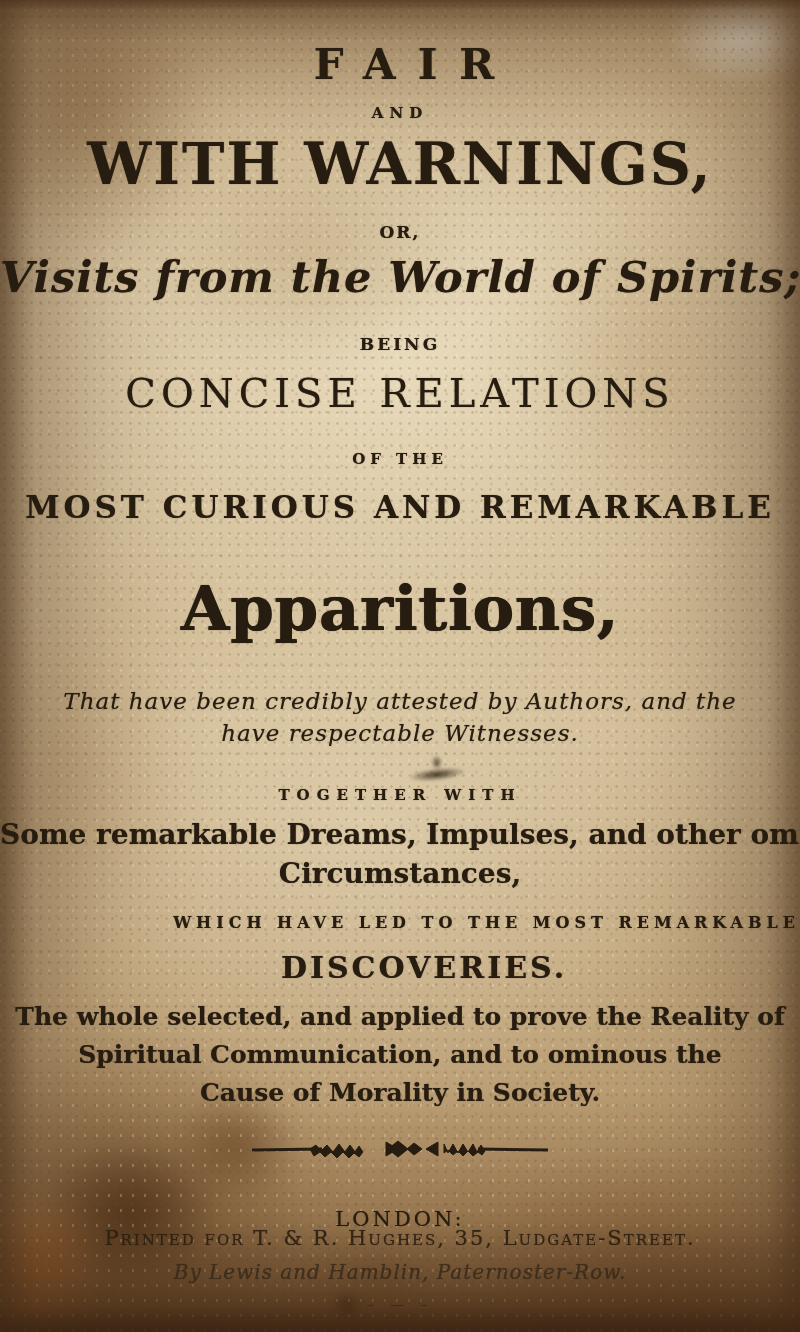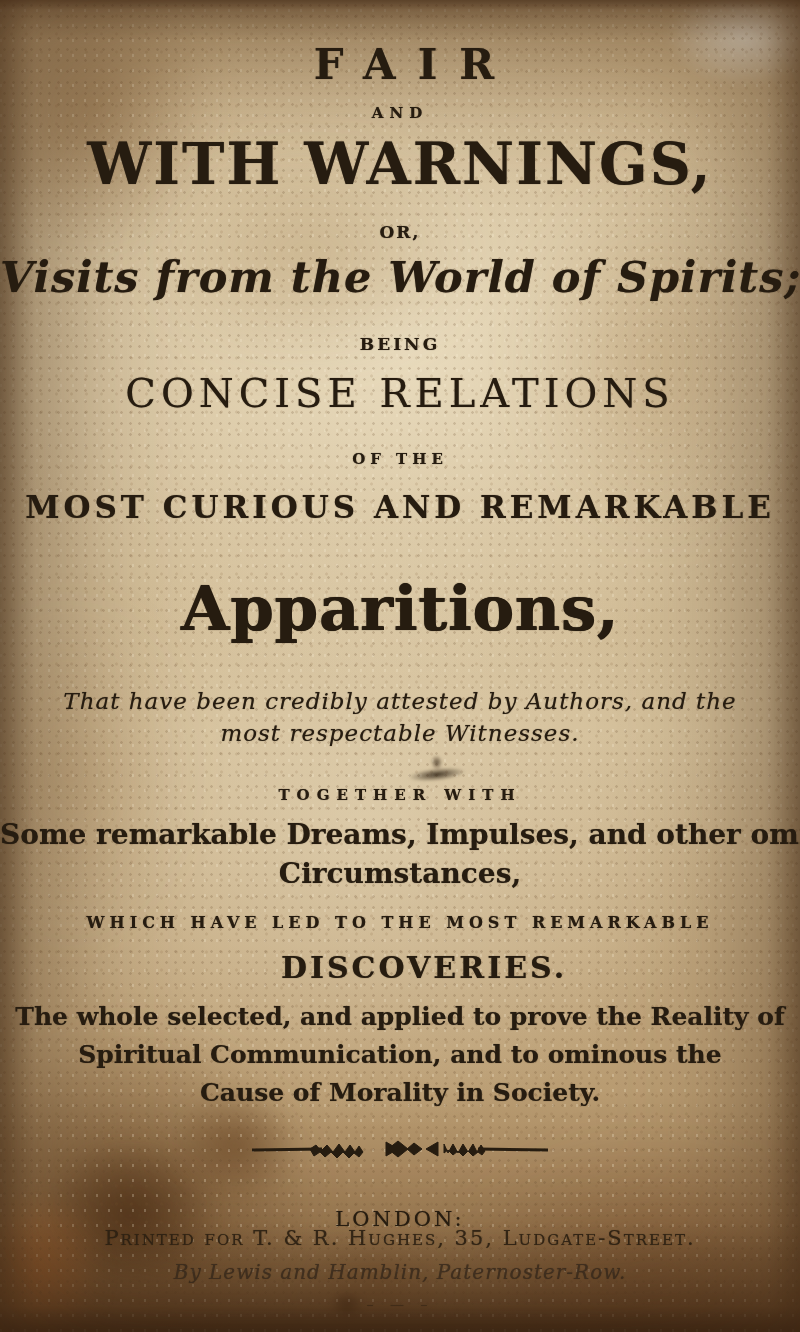--- a/index.html
+++ b/index.html
@@ -68,21 +68,21 @@
   .l-attest1    {top:688px; font-size:23px; font-style:italic; letter-spacing:1px;}
   .l-attest2    {top:720px; font-size:23px; font-style:italic; letter-spacing:1px;}
   .ink-blot     {position:absolute;z-index:5;left:408px;top:768px;width:58px;height:13px;
                  background:radial-gradient(closest-side,rgba(40,28,14,.85),rgba(40,28,14,0));
                  border-radius:50%;filter:blur(1px);transform:rotate(-6deg);}
   .ink-blot::before{content:"";position:absolute;left:24px;top:-13px;width:12px;height:15px;
                  background:radial-gradient(closest-side,rgba(50,34,18,.7),rgba(50,34,18,0));border-radius:50%;}
   .l-together   {top:786px; font-size:15px; font-weight:bold; letter-spacing:7px;}
   .l-dreams1    {top:818px; font-size:28px; font-weight:bold; letter-spacing:0px;}
   .l-dreams2    {top:857px; font-size:28px; font-weight:bold;}
-  .l-which      {top:913px; font-size:16px; font-weight:bold; letter-spacing:5px;}
+  .l-which      {top:913px; font-size:16px; font-weight:bold; letter-spacing:5px;text-align:right;}
   .l-disc       {top:950px; font-size:30px; font-weight:bold; letter-spacing:3px;margin-left:48px;}
   .l-whole1     {top:1002px; font-size:25px; font-weight:bold;}
   .l-whole2     {top:1040px; font-size:25px; font-weight:bold;}
   .l-whole3     {top:1078px; font-size:25px; font-weight:bold;}
   .ornament     {top:1136px;}
   .l-london     {top:1186px; font-size:21px; font-variant:small-caps; letter-spacing:3px;margin-top:21px;}
   .l-printed    {top:1226px; font-size:21px; font-variant:small-caps; letter-spacing:2px; color:#2c2012; opacity:.92;}
   .l-bylewis    {top:1260px; font-size:20px; font-style:italic; letter-spacing:1px; color:#33261a; opacity:.78;}
   .l-endmarks   {top:1296px; font-size:14px; letter-spacing:6px; opacity:.45;}
 </style>
@@ -110,21 +110,21 @@
   <div class="line l-or">OR,</div>
   <div class="line l-being">BEING</div>
   <div class="line l-visits">Visits from the World of Spirits;</div>
   <div class="line l-concise">CONCISE RELATIONS</div>
   <div class="line l-ofthe">OF THE</div>
   <div class="line l-curious">MOST CURIOUS AND REMARKABLE</div>
   <div class="line l-appar">Apparitions,</div>
 
 
   <div class="line l-attest1">That have been credibly attested by Authors, and the</div>
-  <div class="line l-attest2">most respectable Witnesses.</div>
+  <div class="line l-attest2">have respectable Witnesses.</div>
 
   <div class="ink-blot"></div>
 
   <div class="line l-together">TOGETHER WITH</div>
   <div class="line l-dreams1">Some remarkable Dreams, Impulses, and other ominous</div>
   <div class="line l-dreams2">Circumstances,</div>
   <div class="line l-which">WHICH HAVE LED TO THE MOST REMARKABLE</div>
   <div class="line l-disc">DISCOVERIES.</div>
   <div class="line l-whole1">The whole selected, and applied to prove the Reality of</div>
   <div class="line l-whole2">Spiritual Communication, and to ominous the</div>

